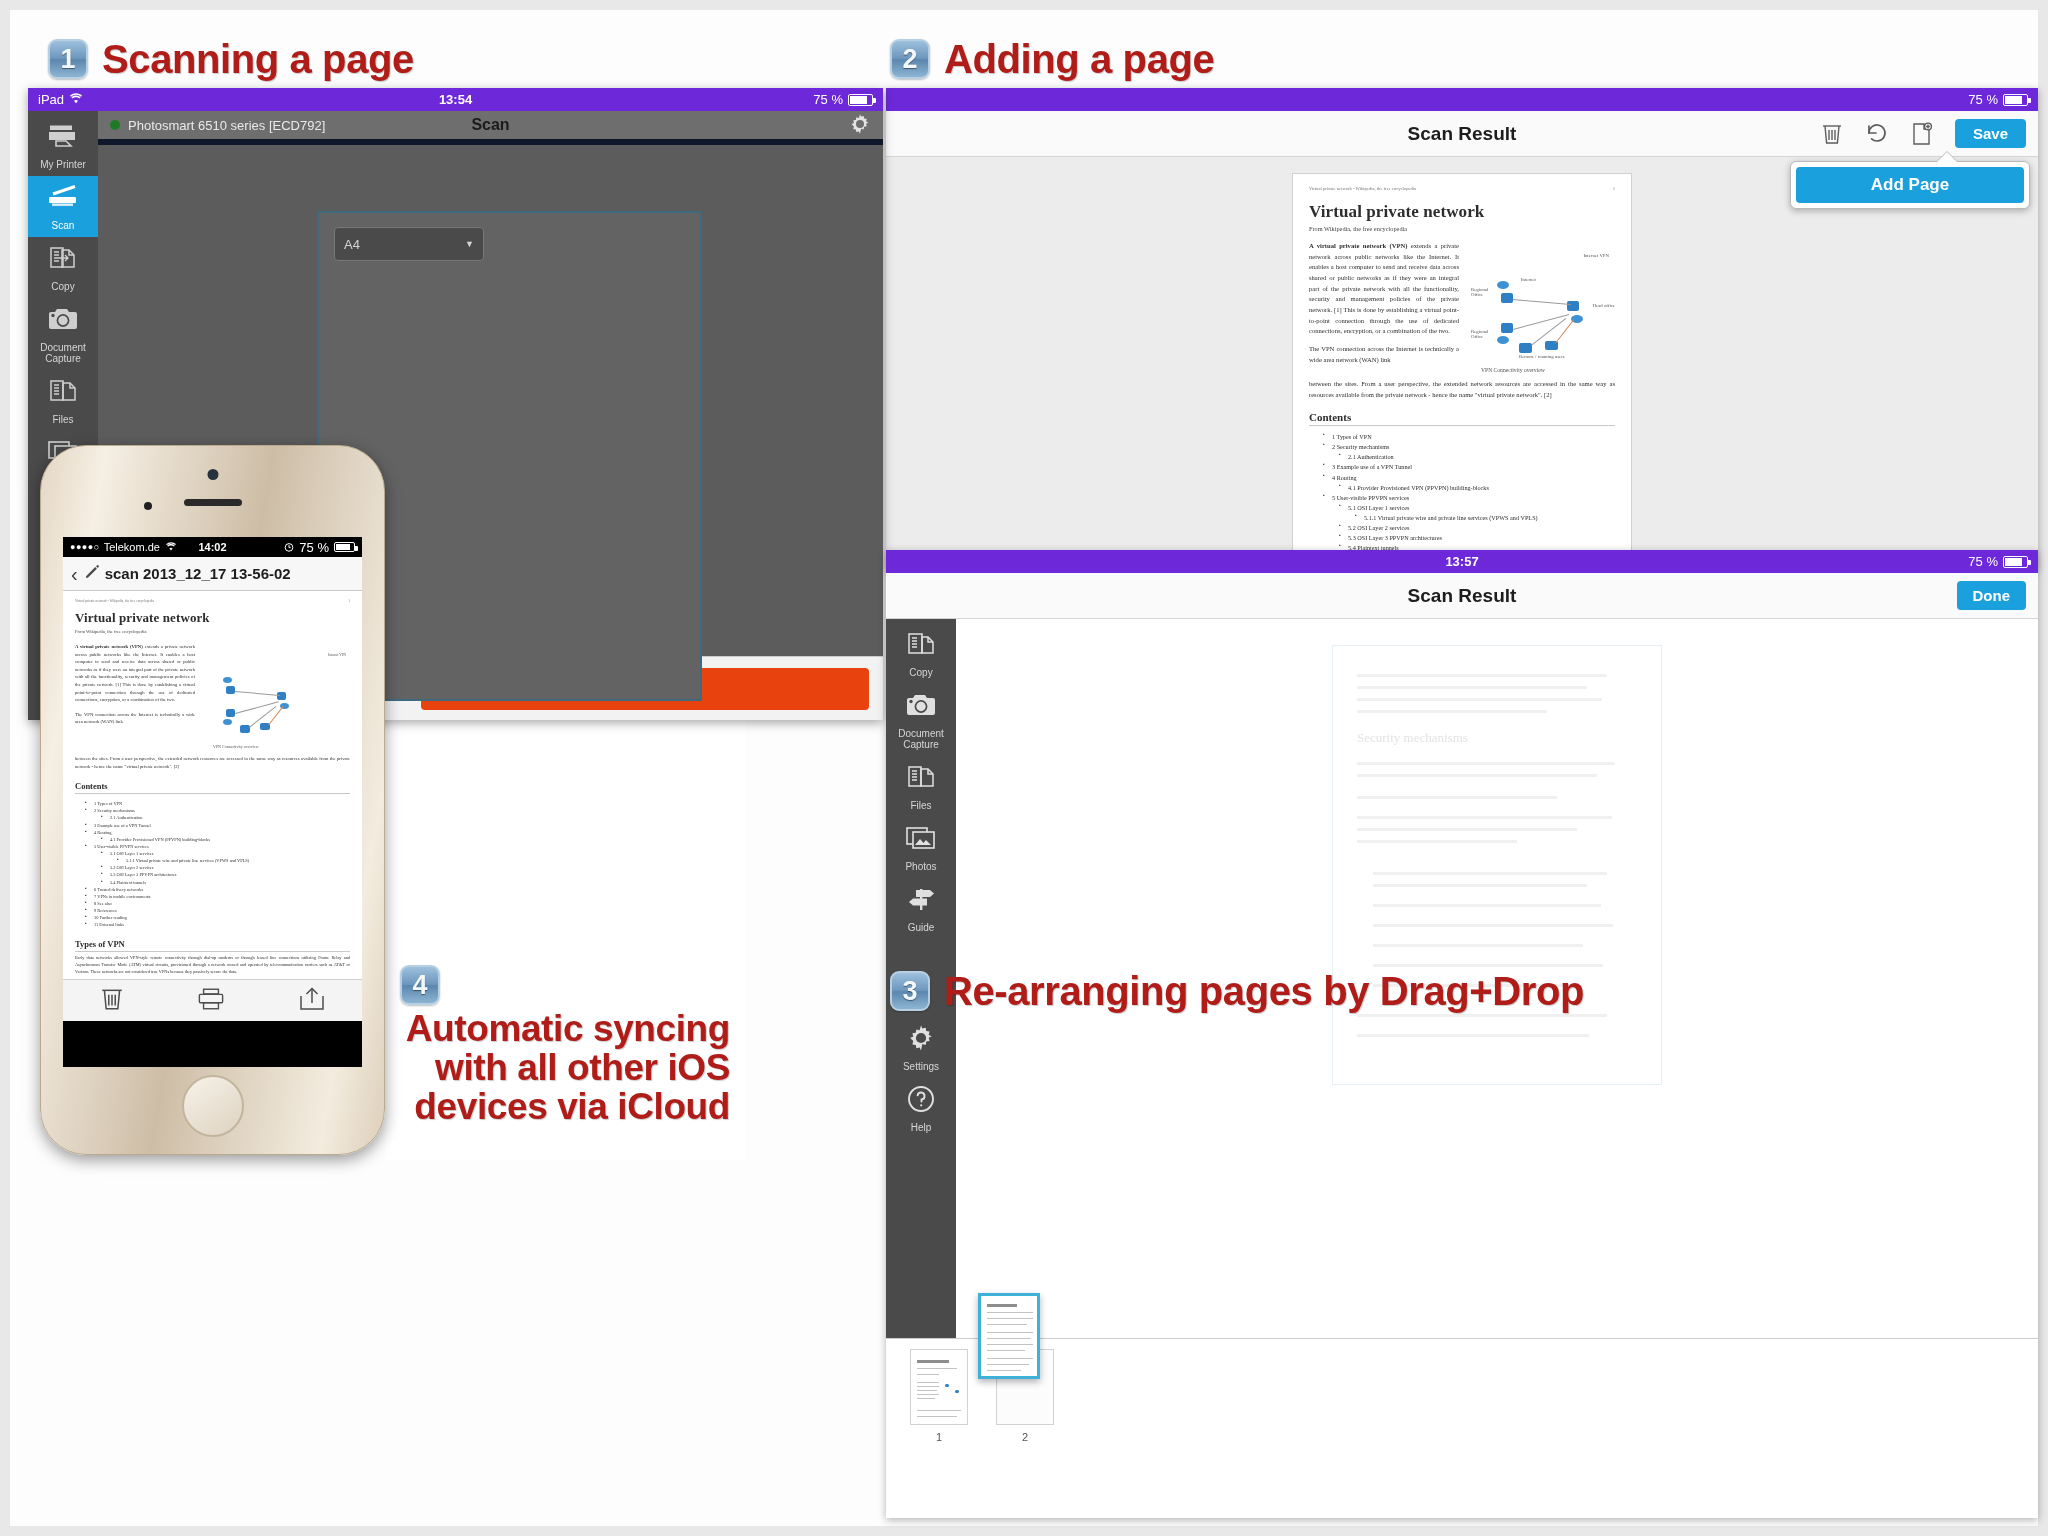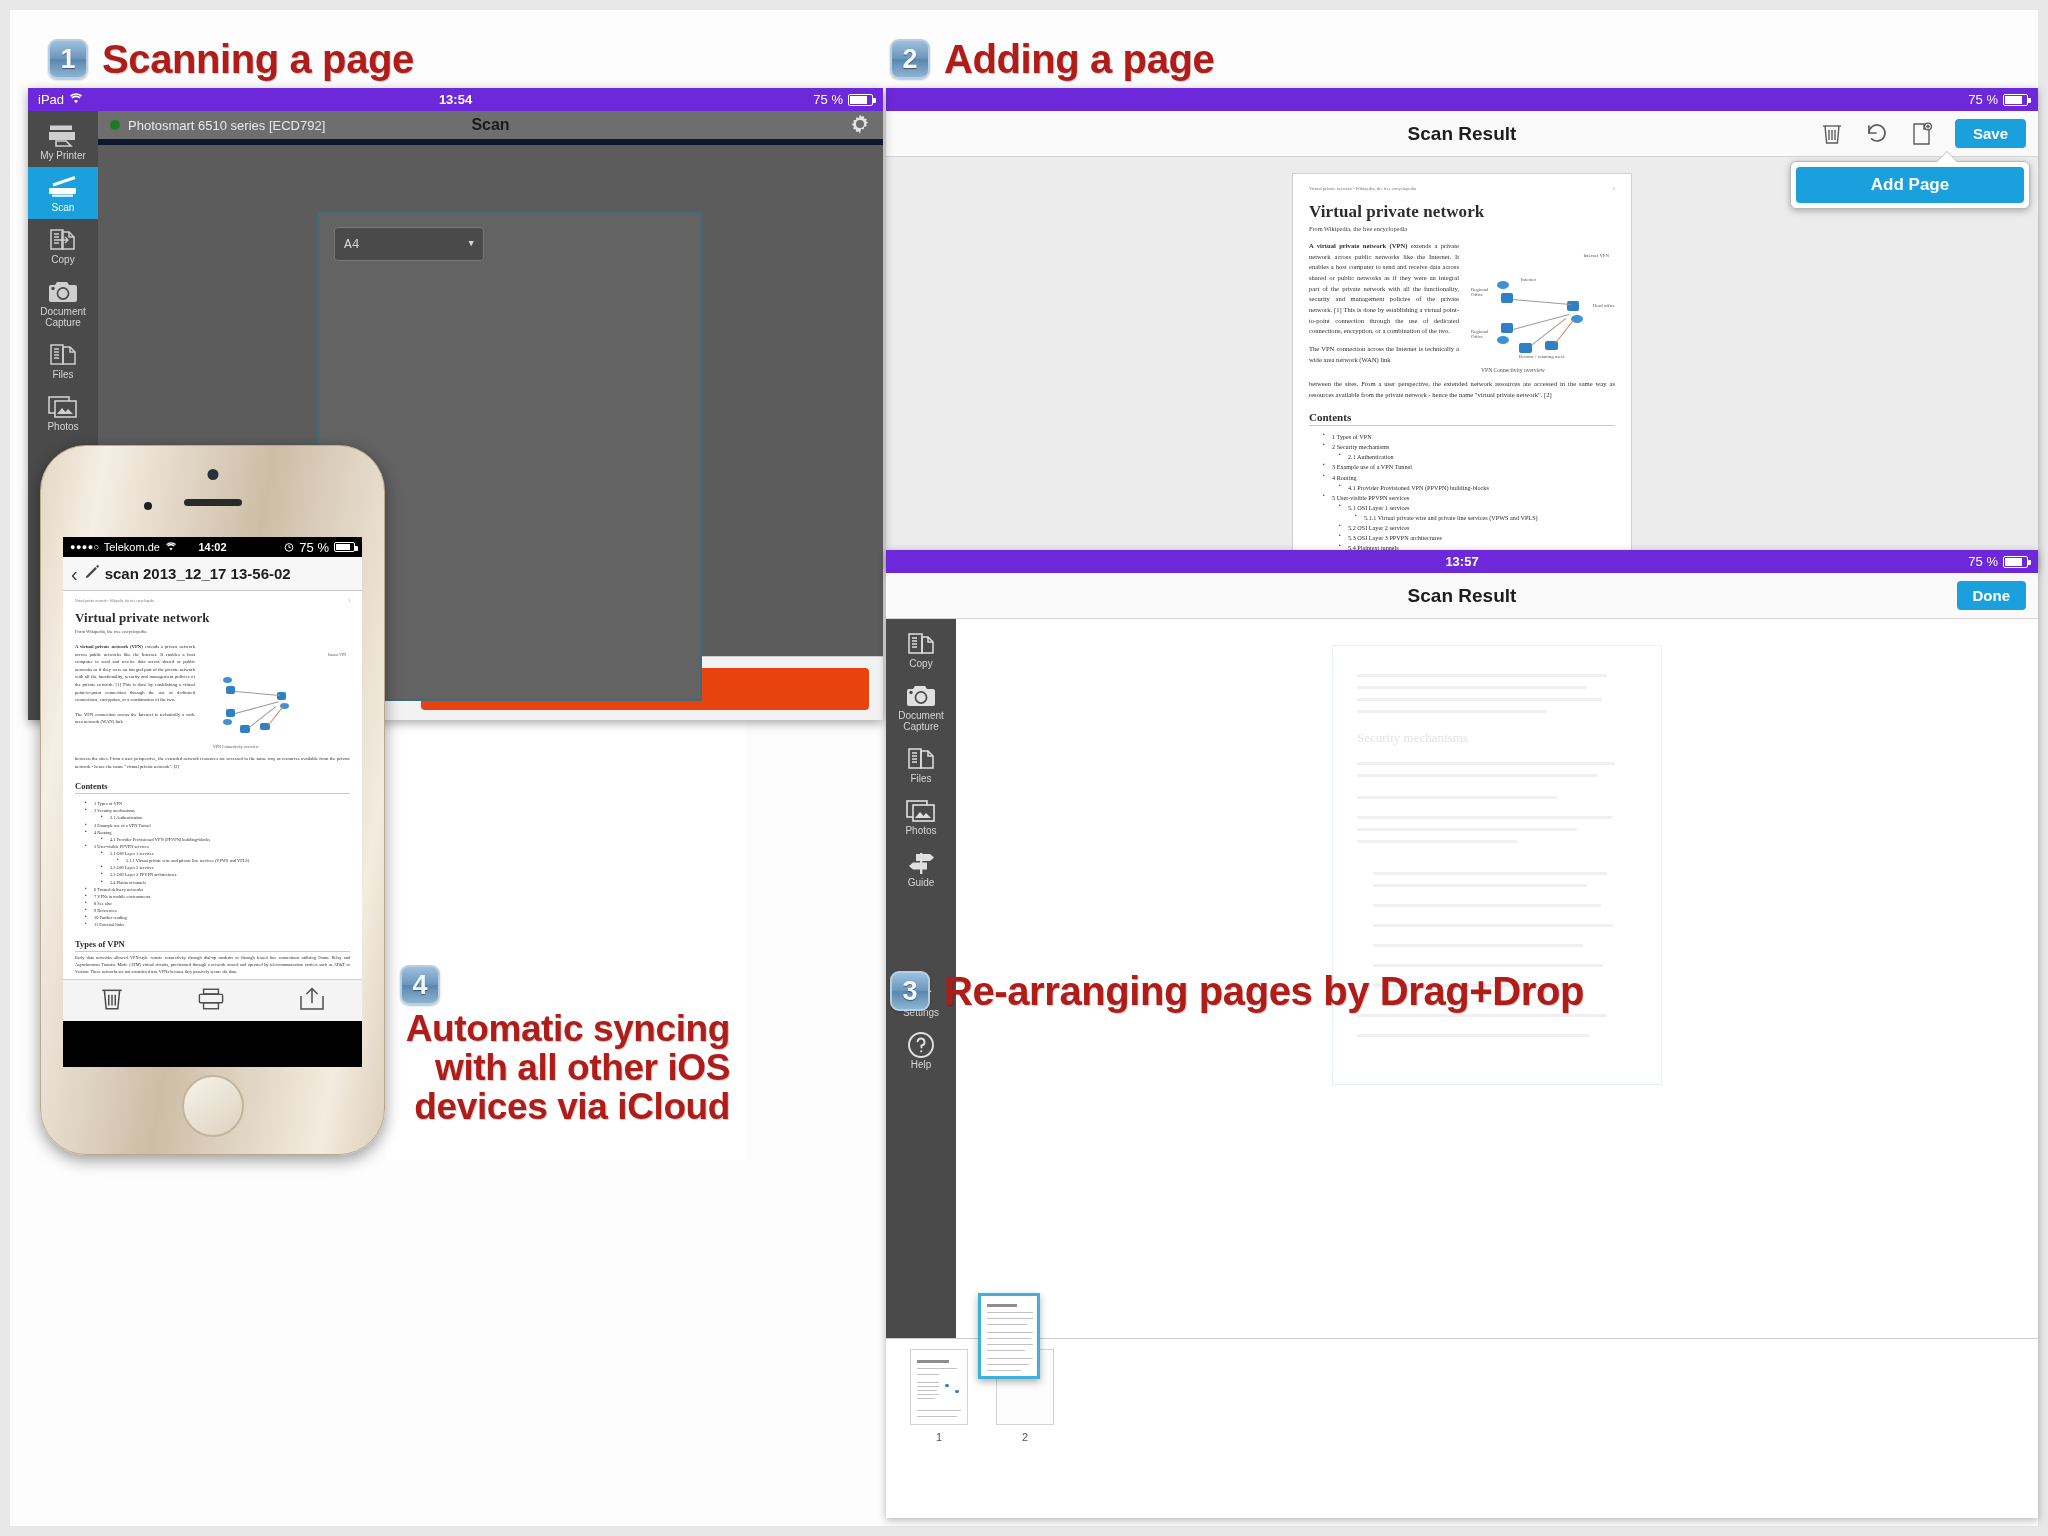--- a/index.html
+++ b/index.html
@@ -57,21 +57,21 @@
     display: flex; flex-direction: column; overflow: hidden; z-index: 20;
   }
   #panel1 .body { flex: 1; display: flex; min-height: 0; }
   .sidebar {
     width: 70px; background: #4a4a4a; flex: none;
     display: flex; flex-direction: column; align-items: center; padding-top: 4px;
     overflow: hidden;
   }
   .sb-item {
     width: 70px; padding: 7px 2px 6px; display: flex; flex-direction: column;
-    align-items: center; gap: 0; color: #d6d6d6; font-size: 10px; text-align: center; line-height: 1.1;
+    align-items: center; gap: 9px; color: #d6d6d6; font-size: 10px; text-align: center; line-height: 1.1;
   }
   .sb-item.active { background: #1aa0dd; color: #fff; }
   .sb-ico { width: 34px; height: 28px; display: flex; align-items: center; justify-content: center; }
   .sb-ico svg { display: block; }
 
   .p1-main { flex: 1; display: flex; flex-direction: column; min-width: 0; background: #5c5c5c; }
   .p1-topbar {
     height: 34px; background: #6e6e6e; display: flex; align-items: center;
     padding: 0 12px; position: relative; color: #e9e9e9; font-size: 13px; flex: none;
     border-bottom: 6px solid #0f172a;
@@ -80,21 +80,21 @@
   .p1-title { position: absolute; left: 0; right: 0; text-align: center; font-weight: bold; font-size: 16px; color: #1b1b1b; }
   .gear-btn { margin-left: auto; z-index: 2; color: #e3e3e3; }
   .p1-canvas { flex: 1; background: #5c5c5c; position: relative; padding: 18px 0 0 0; min-height: 0; }
   .scan-frame {
     position: absolute; left: 219px; top: 66px; width: 385px; height: 490px;
     background: #636363; border: 2px solid #3f6a7d;
   }
   .a4-select {
     position: absolute; left: 236px; top: 82px; width: 150px; height: 28px;
     background: #4a4a4a; border: 1px solid #777; border-radius: 4px;
-    color: #d5d5d5; font-size: 13px; display: flex; align-items: center; padding: 16px 9px; font-family: Liberation Mono, monospace;
+    color: #d5d5d5; font-size: 13px; display: flex; align-items: center; padding: 16px 9px;
   }
   .a4-select .caret { margin-left: auto; font-size: 9px; }
   .p1-footer {
     height: 64px; background: #f2f2f2; display: flex; align-items: center;
     padding: 0 14px; gap: 14px; flex: none; border-top: 1px solid #ccc;
   }
   .spinner {
     width: 19px; height: 19px; border-radius: 50%;
     border: 2px solid #b8b8b8; border-top-color: transparent; border-right-color: transparent;
   }

